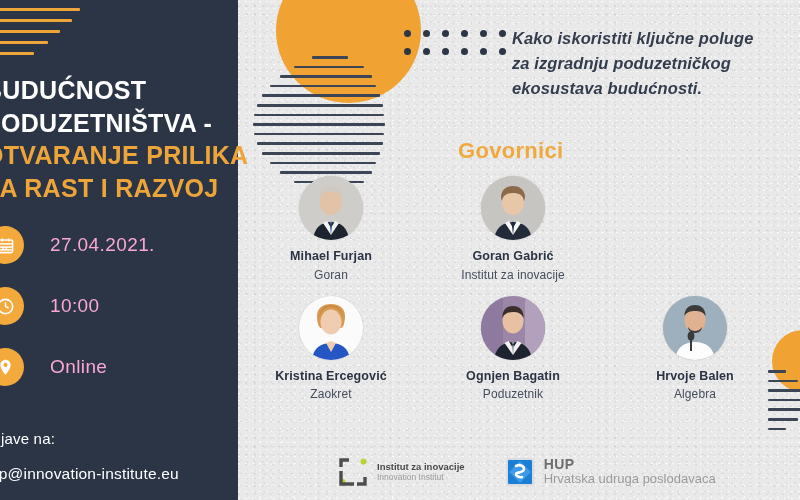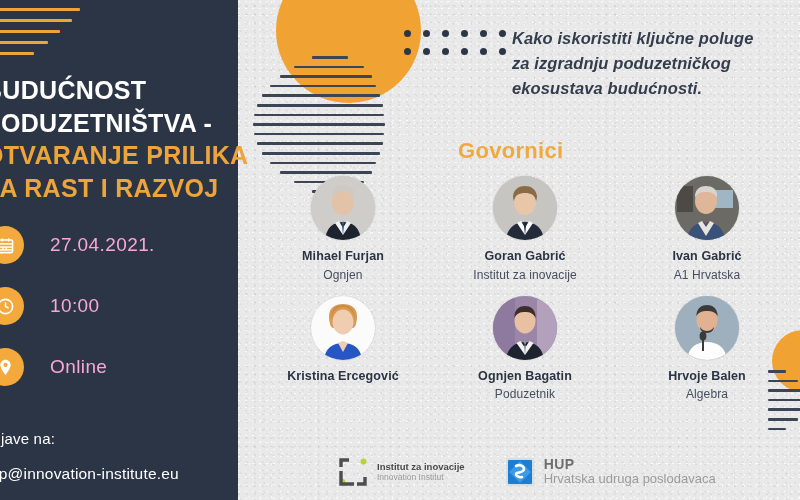--- a/index.html
+++ b/index.html
@@ -87,21 +87,21 @@
   }
   .headline span{display:block;white-space:nowrap;}
 
   
   .govornici{
     position:absolute;left:458px;top:138px;z-index:4;
     color:#f0a93d;font-weight:700;font-size:22px;letter-spacing:.3px;
   }
 
   
-  .speakers{position:absolute;left:252px;top:176px;width:548px;z-index:4;}
+  .speakers{position:absolute;left:240px;top:176px;width:548px;z-index:4;}
   .srow{display:flex;}
   .srow.r2{margin-top:6px;}
   .spk{width:182px;text-align:center;}
   .avatar{
     width:64px;height:64px;border-radius:50%;margin:0 auto 9px auto;
     overflow:hidden;position:relative;background:#c9c9c7;
     box-shadow:0 0 0 1px rgba(0,0,0,.04);
   }
   .avatar svg{display:block;width:64px;height:64px;}
   .spk-name{font-size:12.5px;font-weight:700;color:#2b3444;letter-spacing:.1px;line-height:1.25;}
@@ -257,70 +257,55 @@
             <rect width="64" height="64" fill="#cfcdc9"></rect>
             <ellipse cx="32" cy="26" rx="11" ry="13" fill="#e3c3a8"></ellipse>
             <path d="M21 18c0-6 5-9 11-9s11 3 11 9c0 2-1 3-1 3-1-4-5-5-10-5s-9 1-10 5c0 0-1-1-1-3z" fill="#cfc9c2"></path>
             <path d="M14 64c1-12 8-18 18-18s17 6 18 18z" fill="#1d2430"></path>
             <path d="M28 45l4 7 4-7 4 2-8 12-8-12z" fill="#f2f2f2"></path>
             <path d="M30.5 46.5l1.5 3 1.5-3-1.5-1z" fill="#3a5b8c"></path>
             <path d="M31 50l1 9 1-9-1-1z" fill="#3a5b8c"></path>
           </svg>
         </div>
         <div class="spk-name">Mihael Furjan</div>
-        <div class="spk-org">Ognjen</div>
+        <div class="spk-org">Goran</div>
       </div>
 
       <div class="spk">
         <div class="avatar">
           <svg viewBox="0 0 64 64">
             <rect width="64" height="64" fill="#c7c5c2"></rect>
             <ellipse cx="32" cy="26" rx="11" ry="13" fill="#e8c6a8"></ellipse>
             <path d="M20 20c1-7 6-10 12-10s11 3 12 10c0 3-1 5-1 5-1-6-5-8-11-8s-10 2-11 8c0 0-1-2-1-5z" fill="#8b6a4a"></path>
             <path d="M13 64c1-12 9-18 19-18s18 6 19 18z" fill="#232b3a"></path>
             <path d="M28 45l4 7 4-7 4 2-8 12-8-12z" fill="#fafafa"></path>
             <path d="M30.5 46.5l1.5 3 1.5-3-1.5-1z" fill="#1c2b4a"></path>
             <path d="M31 50l1 9 1-9-1-1z" fill="#1c2b4a"></path>
           </svg>
         </div>
         <div class="spk-name">Goran Gabrić</div>
         <div class="spk-org">Institut za inovacije</div>
       </div>
 
-      <div class="spk">
-        <div class="avatar">
-          <svg viewBox="0 0 64 64">
-            <rect width="64" height="64" fill="#6b6a64"></rect>
-            <rect x="36" y="14" width="22" height="18" fill="#9fb7c4"></rect>
-            <rect x="2" y="10" width="16" height="26" fill="#4d4a45"></rect>
-            <ellipse cx="31" cy="25" rx="11" ry="13" fill="#dfb798"></ellipse>
-            <path d="M20 19c1-6 5-9 11-9s11 3 11 9c0 2 0 3 0 3-2-5-6-6-11-6s-9 1-11 6c0 0 0-1 0-3z" fill="#d8d4cf"></path>
-            <path d="M12 64c1-12 9-18 19-18s18 6 19 18z" fill="#3a5279"></path>
-            <path d="M27 45l4 6 4-6 4 2-8 13-8-13z" fill="#e8e3dd"></path>
-            <path d="M29.5 46l1.5 3 1.5-3-1.5-1z" fill="#9a4a52"></path>
-          </svg>
-        </div>
-        <div class="spk-name">Ivan Gabrić</div>
-        <div class="spk-org">A1 Hrvatska</div>
-      </div>
     </div>
 
     <div class="srow r2" style="margin-top:14px;">
       <div class="spk">
         <div class="avatar">
           <svg viewBox="0 0 64 64">
             <rect width="64" height="64" fill="#fbfbfb"></rect>
             <path d="M18 20c0-8 6-12 14-12s14 4 14 12c0 7-2 12-4 12H22c-2 0-4-5-4-12z" fill="#d89a53"></path>
             <ellipse cx="32" cy="26" rx="10.5" ry="12.5" fill="#f0cdb0"></ellipse>
             <path d="M20 22c2-8 7-11 12-11s10 3 12 11c0 0 0-13-12-13s-12 13-12 13z" fill="#c98a42"></path>
             <path d="M13 64c1-12 9-17 19-17s18 5 19 17z" fill="#2556c4"></path>
             <path d="M27 47l5 9 5-9-5-2z" fill="#f0cdb0"></path>
           </svg>
         </div>
         <div class="spk-name">Kristina Ercegović</div>
+        <div class="spk-org">Zaokret</div>
       </div>
 
       <div class="spk">
         <div class="avatar">
           <svg viewBox="0 0 64 64">
             <rect width="64" height="64" fill="#9b86a8"></rect>
             <rect x="0" y="0" width="22" height="64" fill="#8e7a9e"></rect>
             <rect x="44" y="4" width="20" height="56" fill="#b2a0bc"></rect>
             <ellipse cx="32" cy="25" rx="10.5" ry="12.5" fill="#e8c0a2"></ellipse>
             <path d="M21.5 19c1-6 5-9 10.5-9s9.5 3 10.5 9c0 2 0 3 0 3-2-5-6-6-10.5-6s-8.5 1-10.5 6c0 0 0-1 0-3z" fill="#3a2f2a"></path>

